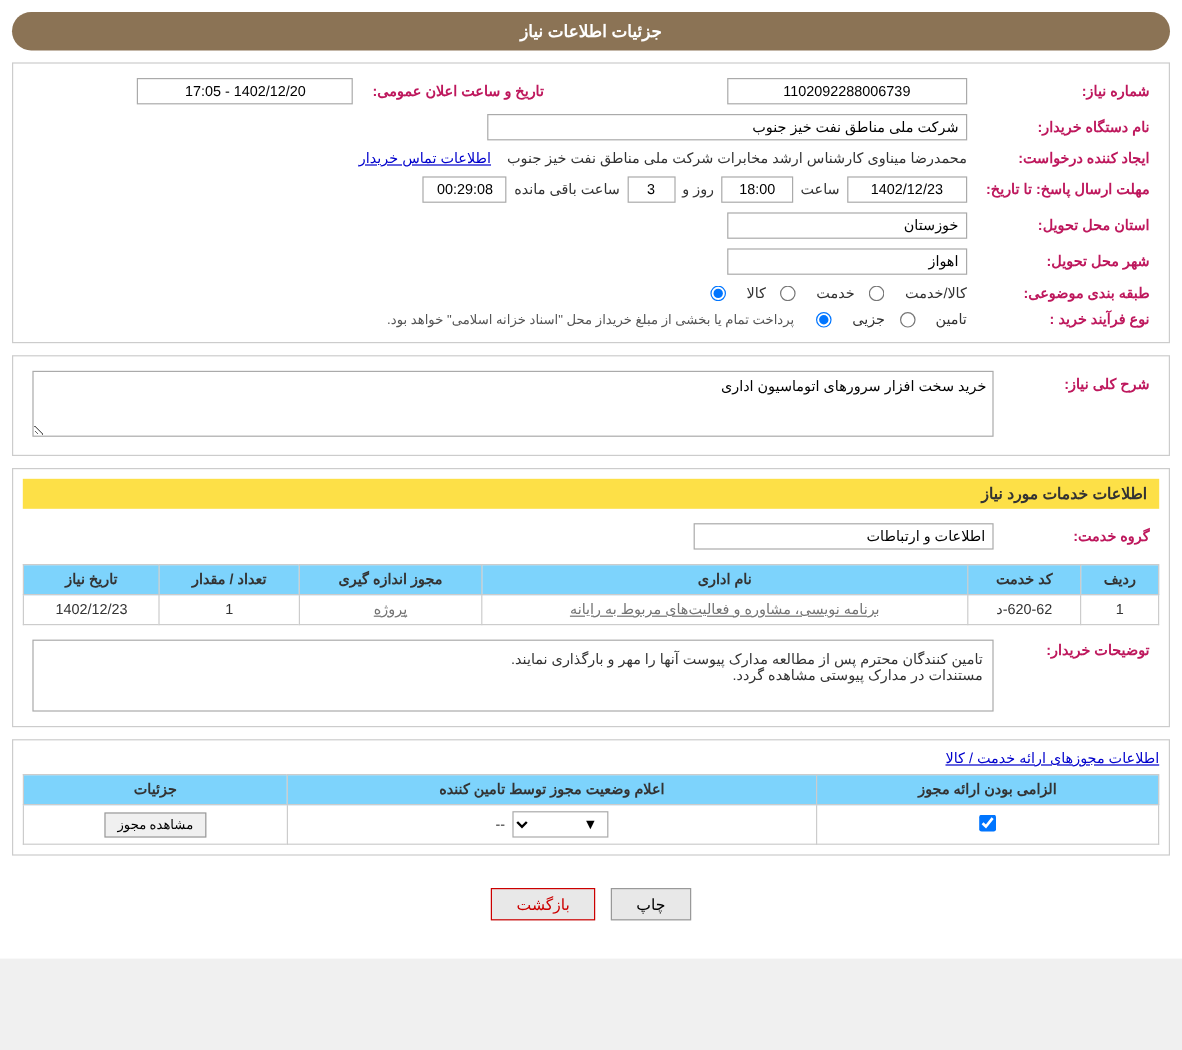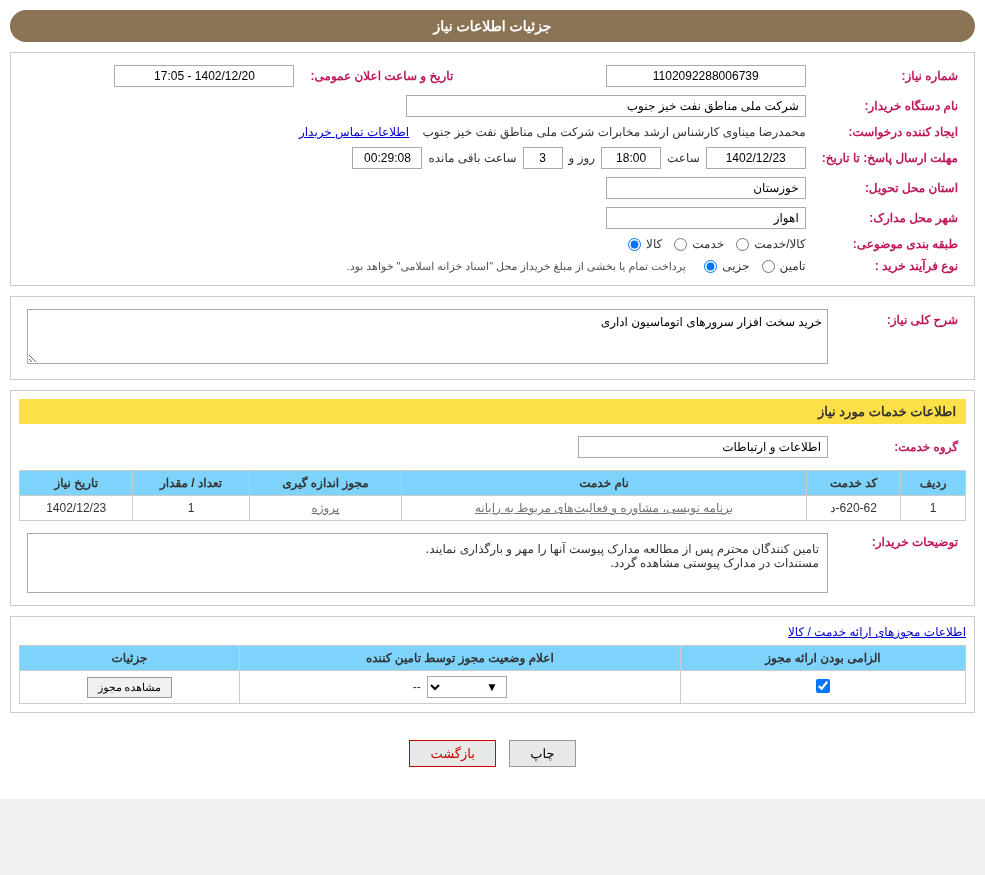--- a/index.html
+++ b/index.html
@@ -61,21 +61,21 @@
       border: 1px solid #aaa;
       background: #fff;
       padding: 3px 6px;
       font-size: 12px;
       font-family: Tahoma, Arial, sans-serif;
       direction: rtl;
     }
     .input-medium { width: 200px; }
     .blue-link { color: #0000cc; text-decoration: underline; cursor: pointer; }
     .radio-group { display: inline-flex; align-items: center; gap: 12px; direction: rtl; }
-    .radio-item { display: inline-flex; align-items: center; gap: 5px; }
+    .radio-item { display: inline-flex; align-items: center; gap: 17px; }
     .info-table {
       width: 100%;
       border-collapse: collapse;
       margin-top: 6px;
     }
     .info-table th {
       background: #7dd3fc;
       border: 1px solid #ccc;
       padding: 5px 8px;
       text-align: center;
@@ -194,21 +194,21 @@
           </div>
         </td>
       </tr>
       <tr>
         <td class="label-cell">استان محل تحویل:</td>
         <td class="value-cell" colspan="4">
           <input type="text" class="input-box" value="خوزستان" style="width: 200px; text-align: right;">
         </td>
       </tr>
       <tr>
-        <td class="label-cell">شهر محل مدارک:</td>
+        <td class="label-cell">شهر محل تحویل:</td>
         <td class="value-cell" colspan="4">
           <input type="text" class="input-box" value="اهواز" style="width: 200px; text-align: right;">
         </td>
       </tr>
       <tr>
         <td class="label-cell">طبقه بندی موضوعی:</td>
         <td class="value-cell" colspan="4">
           <div class="radio-group">
             <label class="radio-item">
               <span>کالا/خدمت</span>
@@ -270,21 +270,21 @@
         </td>
       </tr>
     </tbody>
       </table>
 
     <table class="info-table" style="margin-top:8px;">
       <thead>
         <tr>
           <th>ردیف</th>
           <th>کد خدمت</th>
-          <th>نام خدمت</th>
+          <th>نام اداری</th>
           <th>مجوز اندازه گیری</th>
           <th>تعداد / مقدار</th>
           <th>تاریخ نیاز</th>
         </tr>
       </thead>
       <tbody>
         <tr>
           <td>1</td>
           <td>620-62-د</td>
           <td class="blue-text">برنامه نویسی، مشاوره و فعالیت‌های مربوط به رایانه</td>

